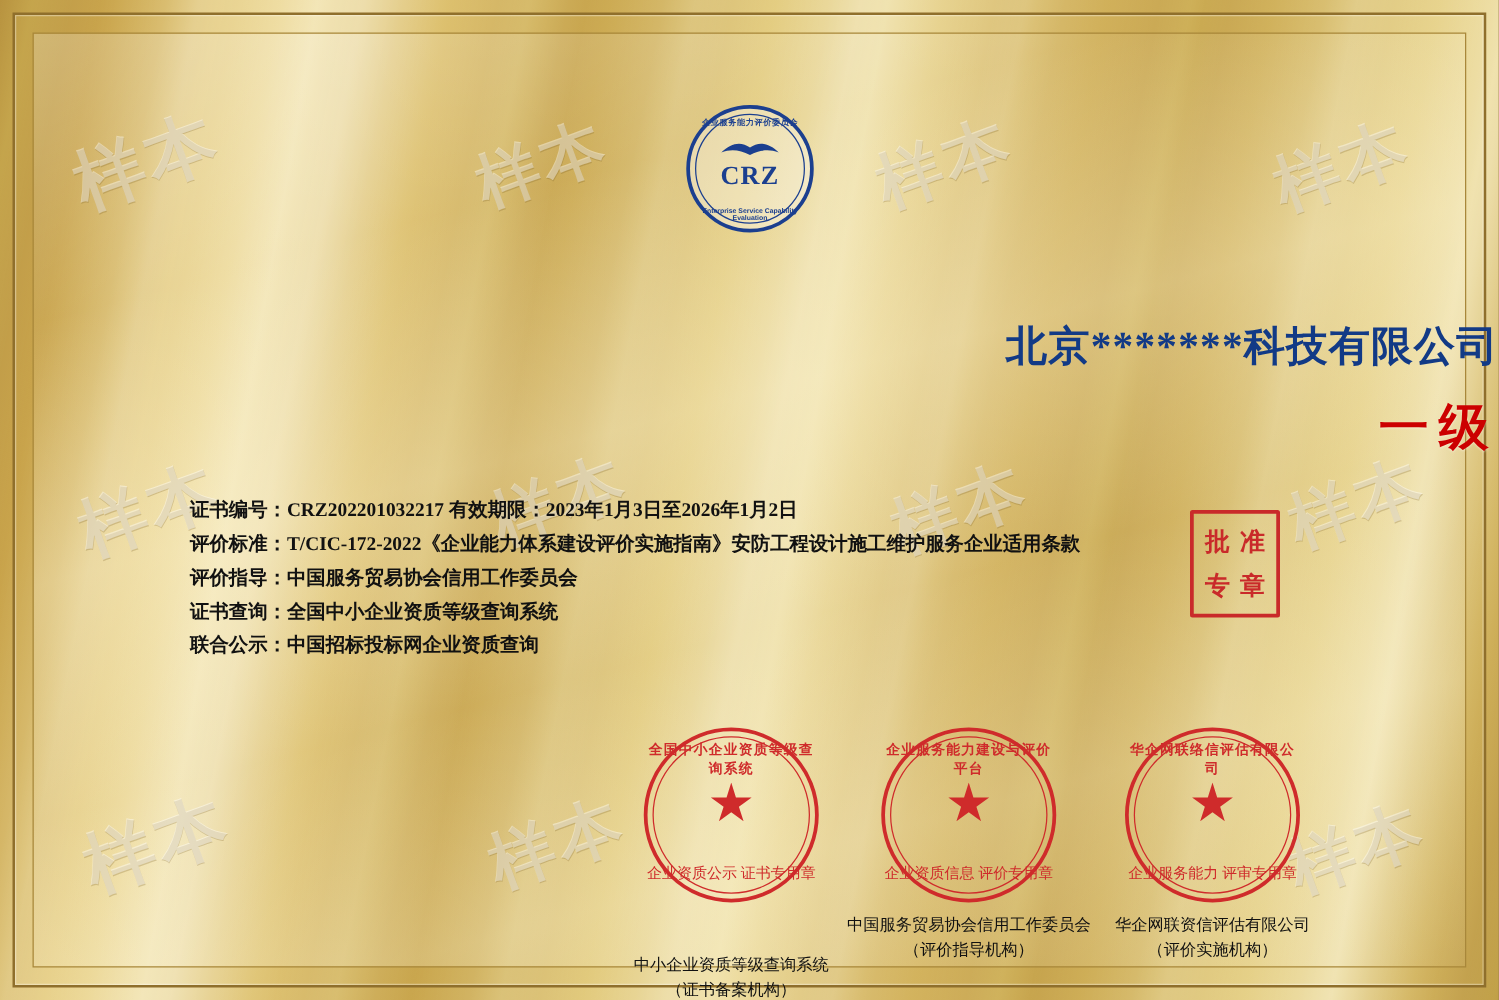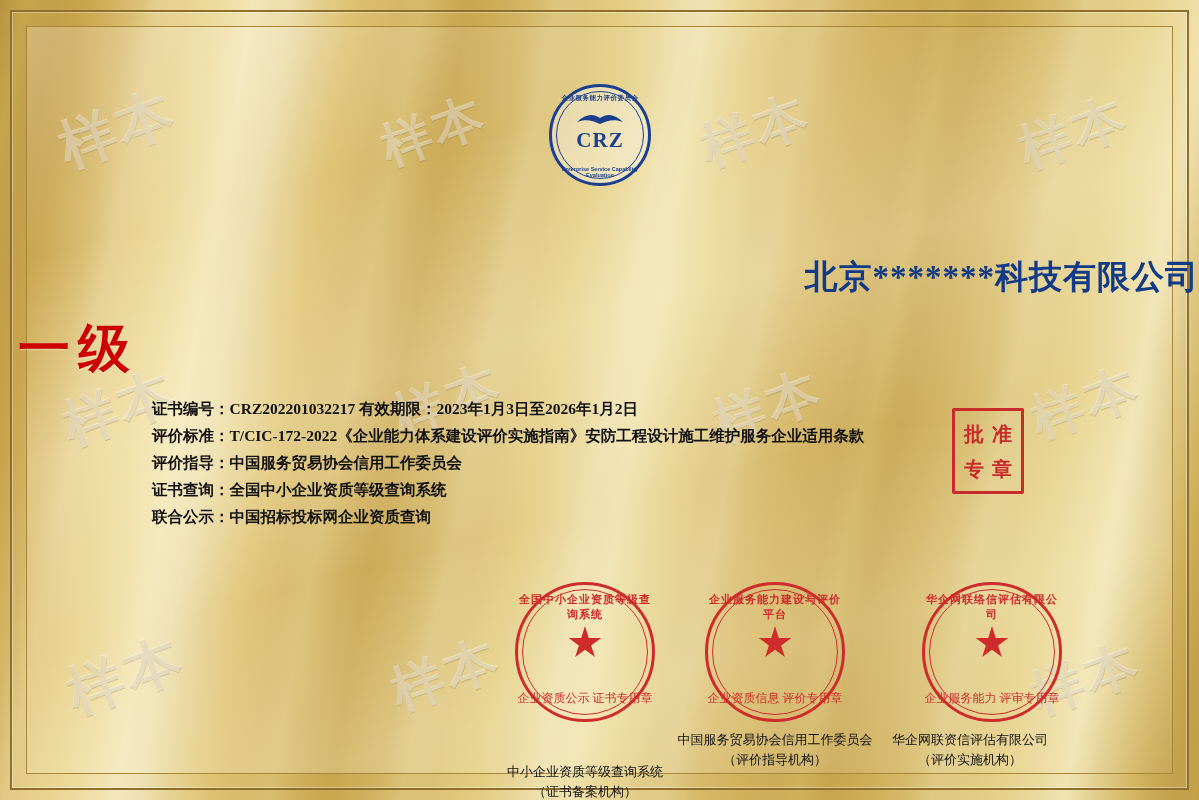--- a/index.html
+++ b/index.html
@@ -95,22 +95,22 @@
     font-size:40px;font-weight:700;color:#123a86;letter-spacing:2px;
     font-family:"Liberation Serif","DejaVu Serif",serif;
     text-shadow:0 1px 1px rgba(255,255,255,.5);
   }
   .title-company{
     position:absolute;left:0;right:0;top:255px;text-align:right;
     font-size:33px;font-weight:700;color:#123a86;letter-spacing:1px;
     font-family:"Liberation Serif","DejaVu Serif",serif;
   }
   .grade{
-    position:absolute;left:18px;right:0;top:314px;text-align:left;
-    font-size:52px;font-weight:700;color:#cc0000;letter-spacing:8px;
+    position:absolute;left:3px;right:0;top:314px;text-align:right;
+    font-size:40px;font-weight:700;color:#cc0000;letter-spacing:8px;
     font-family:"Liberation Serif","DejaVu Serif",serif;
     text-shadow:0 1px 2px rgba(255,255,255,.45);
   }
 
   
   .details{
     position:absolute;left:152px;top:396px;width:740px;
     font-size:15.5px;line-height:25px;color:#1a1a1a;font-weight:700;
     font-family:"Liberation Serif","DejaVu Serif",serif;
   }
@@ -254,21 +254,21 @@
         <div class="arc">企业服务能力建设与评价平台</div>
         <div class="star"></div>
         <div class="bottomtext">企业资质信息
 评价专用章</div>
       </div>
       <div class="seal-caption" style="left:665px;top:158px;">
         <div>中国服务贸易协会信用工作委员会</div>
         <div>（评价指导机构）</div>
       </div>
 
-      <div class="seal" style="left:900px;top:10px;margin-left:22px;">
+      <div class="seal" style="left:900px;top:10px;">
         <div class="circle"></div>
         <div class="circle2"></div>
         <div class="arc">华企网联络信评估有限公司</div>
         <div class="star"></div>
         <div class="bottomtext">企业服务能力
 评审专用章</div>
       </div>
       <div class="seal-caption" style="left:860px;top:158px;">
         <div>华企网联资信评估有限公司</div>
         <div>（评价实施机构）</div>

